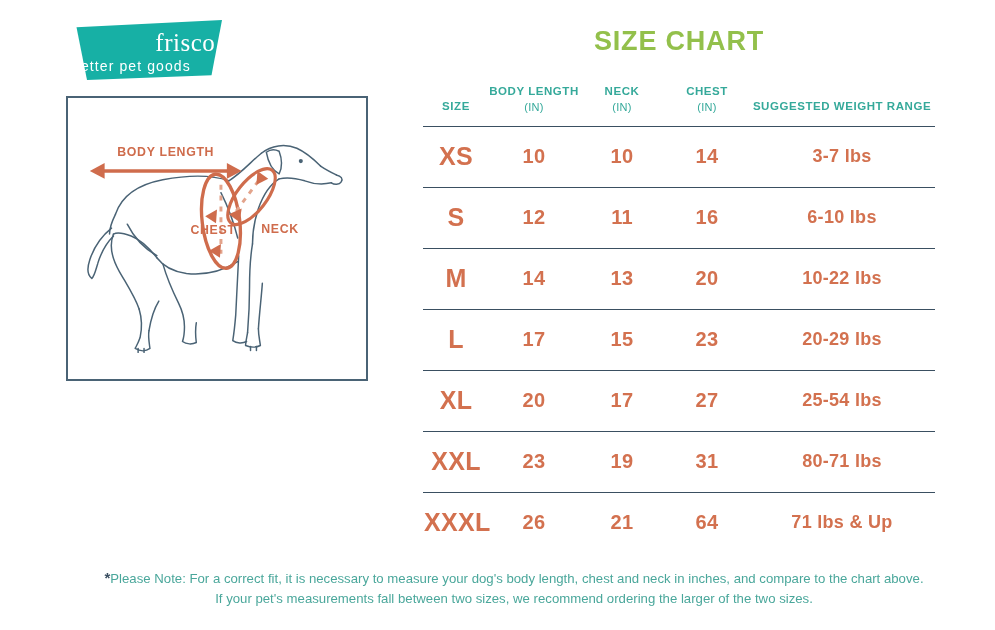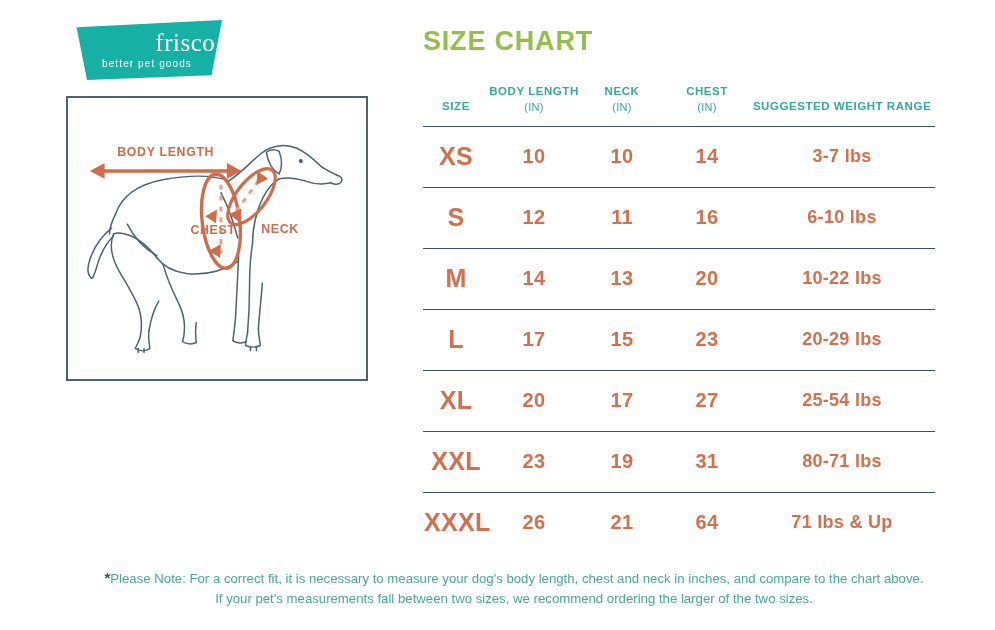--- a/index.html
+++ b/index.html
@@ -40,23 +40,23 @@
     font-size: 25px;
     font-weight: 400;
     letter-spacing: 0.5px;
     line-height: 1;
   }
   #logo-tagline {
     position: absolute;
     left: 0;
     right: 0;
     top: 39px;
-    text-align: center;
+    text-align: left;
     color: #ffffff;
-    font-size: 10px;
+    font-size: 14px;
     font-weight: 400;
     letter-spacing: 1.1px;
     line-height: 1;
   }
 
   
   #dog-panel {
     position: absolute;
     left: 66px;
     top: 96px;
@@ -67,21 +67,21 @@
     box-sizing: border-box;
   }
   #dog-svg { display: block; width: 100%; height: 100%; }
 
   
   #chart-title {
     position: absolute;
     left: 423px;
     top: 28px;
     width: 512px;
-    text-align: left;
+    text-align: center;
     color: #93c04b;
     font-size: 27px;
     font-weight: bold;
     letter-spacing: 0.8px;
     line-height: 1;
   }
 
   
   #size-table {
     position: absolute;

